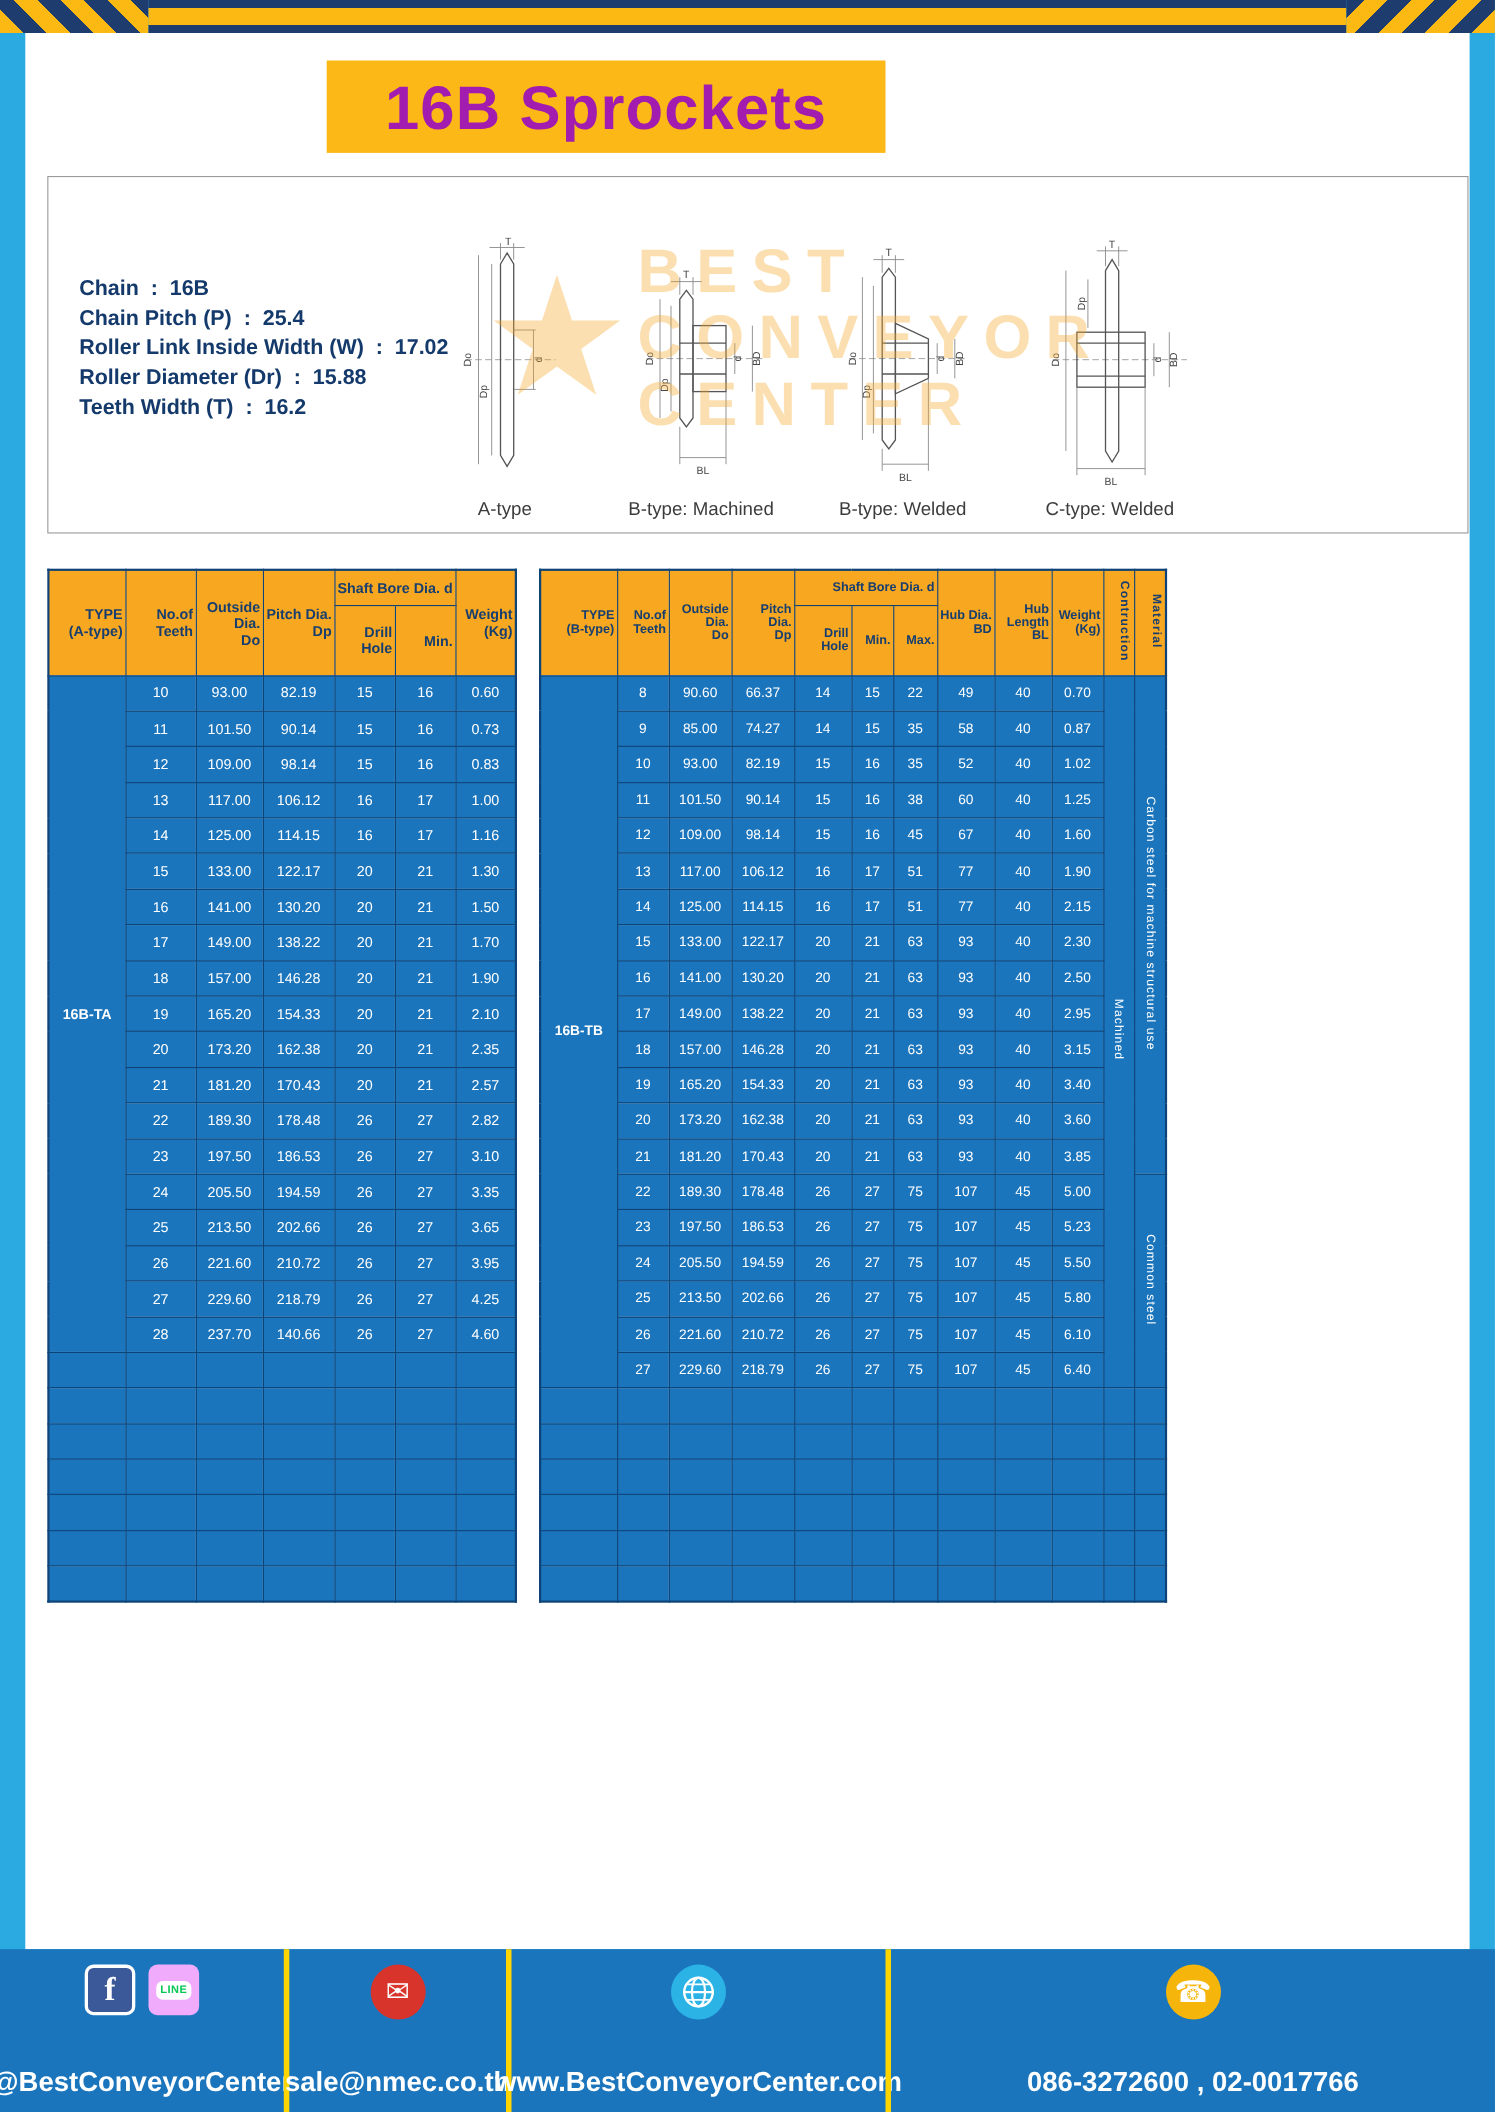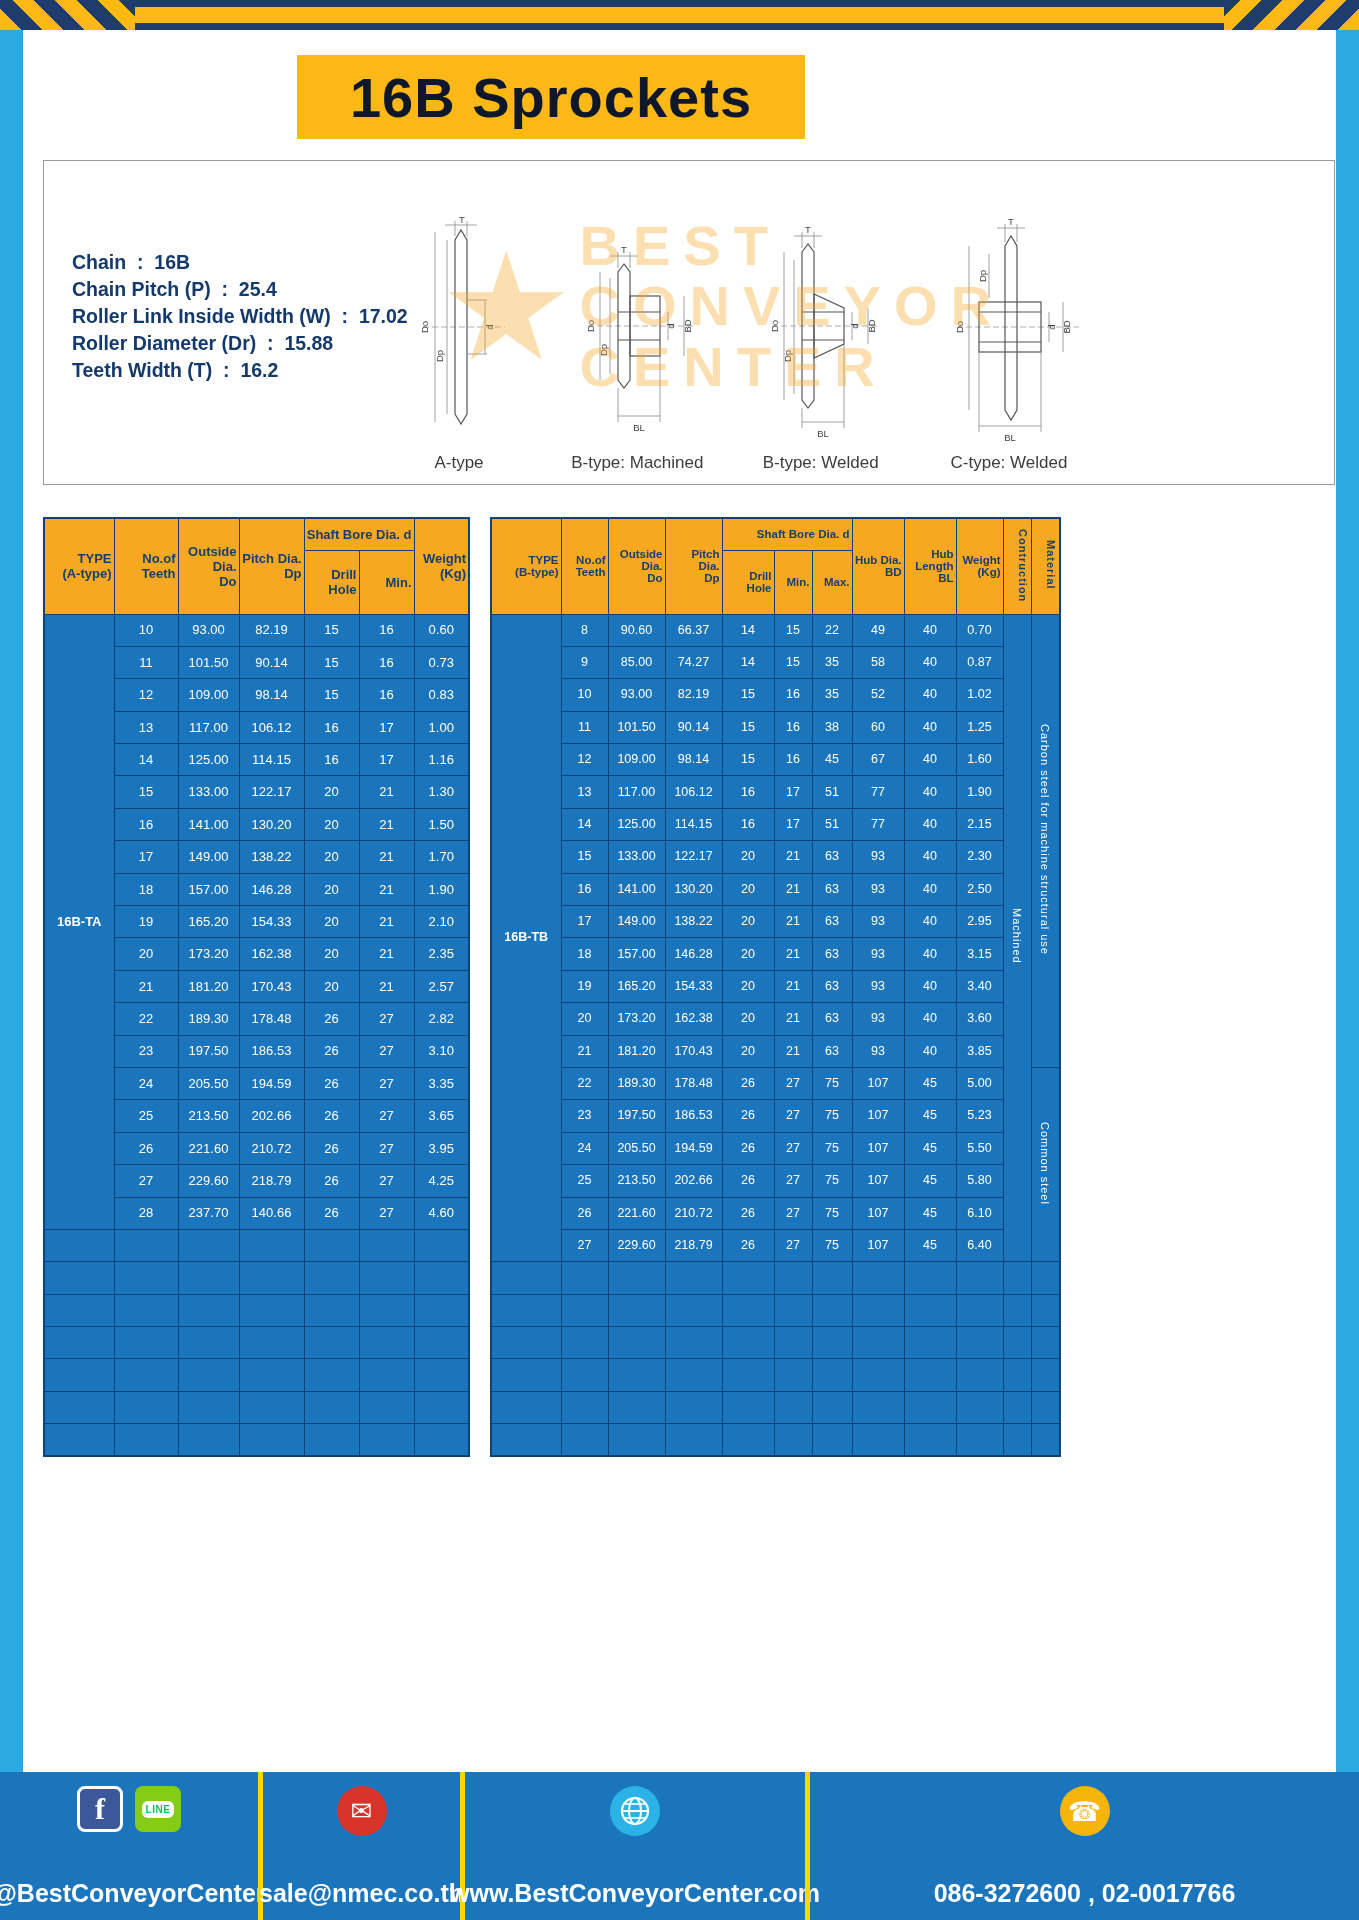--- a/index.html
+++ b/index.html
@@ -14,21 +14,21 @@
   .hazard.left  { background:repeating-linear-gradient(45deg,  #FDB913 0 15px, #1E3C6E 15px 30px); }
   .hazard.right { background:repeating-linear-gradient(-45deg, #FDB913 0 15px, #1E3C6E 15px 30px); }
   .topbar-mid { flex:1; background:linear-gradient(to bottom, #1E3C6E 0 7px, #FDB913 7px 23px, #1E3C6E 23px 30px); }
 
   
   .content { position:absolute; top:30px; left:23px; width:1313px; height:1742px; background:#ffffff; }
 
   
   .title-banner { position:absolute; left:274px; top:25px; width:508px; height:84px; background:#FBB817;
                   display:flex; align-items:center; justify-content:center; }
-  .title-banner h1 { font-size:56px; font-weight:bold; color:#0f172a; letter-spacing:1px; }
+  .title-banner h1 { font-size:56px; font-weight:bold; color:#a21caf; letter-spacing:1px; }
 
   
   .specs-panel { position:absolute; left:20px; top:130px; width:1292px; height:325px; background:#fff;
                  border:1px solid #9a9a9a; overflow:hidden; }
   .spec-lines { position:absolute; left:28px; top:88px; }
   .spec-line { font-size:19.5px; font-weight:bold; color:#14396B; line-height:27px; white-space:pre; }
 
   .diagrams { position:absolute; left:345px; top:12px; width:700px; height:300px;
               display:flex; align-items:flex-end; justify-content:space-between; }
   .fig { display:flex; flex-direction:column; align-items:center; }
@@ -64,21 +64,21 @@
   .footer { position:absolute; left:0; bottom:0; width:1359px; height:148px; background:#1B75BC; display:flex; }
   .f-section { display:flex; flex-direction:column; align-items:center; justify-content:space-between;
                padding:14px 4px 12px; }
   .f-sec-social { width:258px; } .f-sec-email { width:197px; } .f-sec-web { width:340px; } .f-sec-phone { flex:1; }
   .f-divider { width:5px; background:#FFD500; }
   .f-icons { display:flex; gap:12px; align-items:center; }
   .f-text { color:#ffffff; font-weight:bold; font-size:25px; white-space:nowrap; }
   .ic { display:flex; align-items:center; justify-content:center; }
   .ic-fb { width:46px; height:46px; border-radius:8px; background:#3B5998; border:3px solid #ffffff;
            color:#ffffff; font-size:30px; font-weight:bold; font-family:"Liberation Serif",serif; }
-  .ic-line { width:46px; height:46px; border-radius:8px; background:#84cc16; }
+  .ic-line { width:46px; height:46px; border-radius:8px; background:#f0abfc; }
   .ic-line .bubble { background:#ffffff; border-radius:6px; padding:3px 4px; color:#06C755;
                      font-size:10px; font-weight:bold; letter-spacing:0.5px; }
   .ic-round { width:50px; height:50px; border-radius:50%; color:#ffffff; }
   .ic-mail { background:#D8342B; font-size:26px; font-family:"DejaVu Sans",sans-serif; }
   .ic-globe { background:#2BB3E6; }
   .ic-phone { background:#F5B50A; font-size:27px; font-family:"DejaVu Sans",sans-serif; }
 </style>
 </head>
 <body>
 

